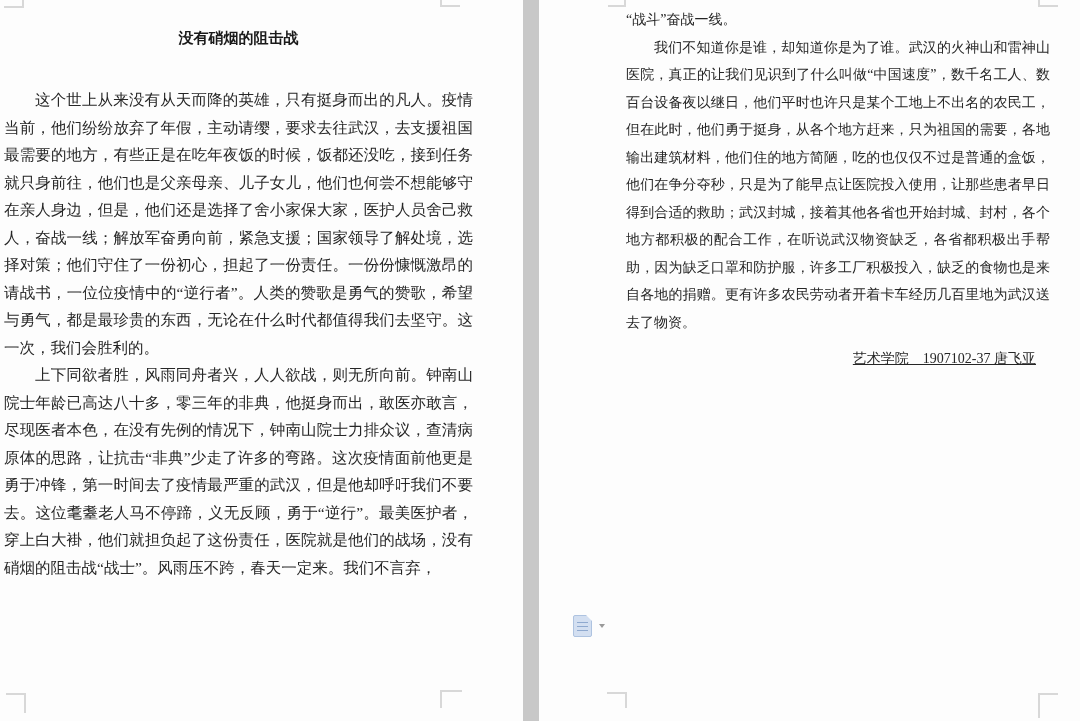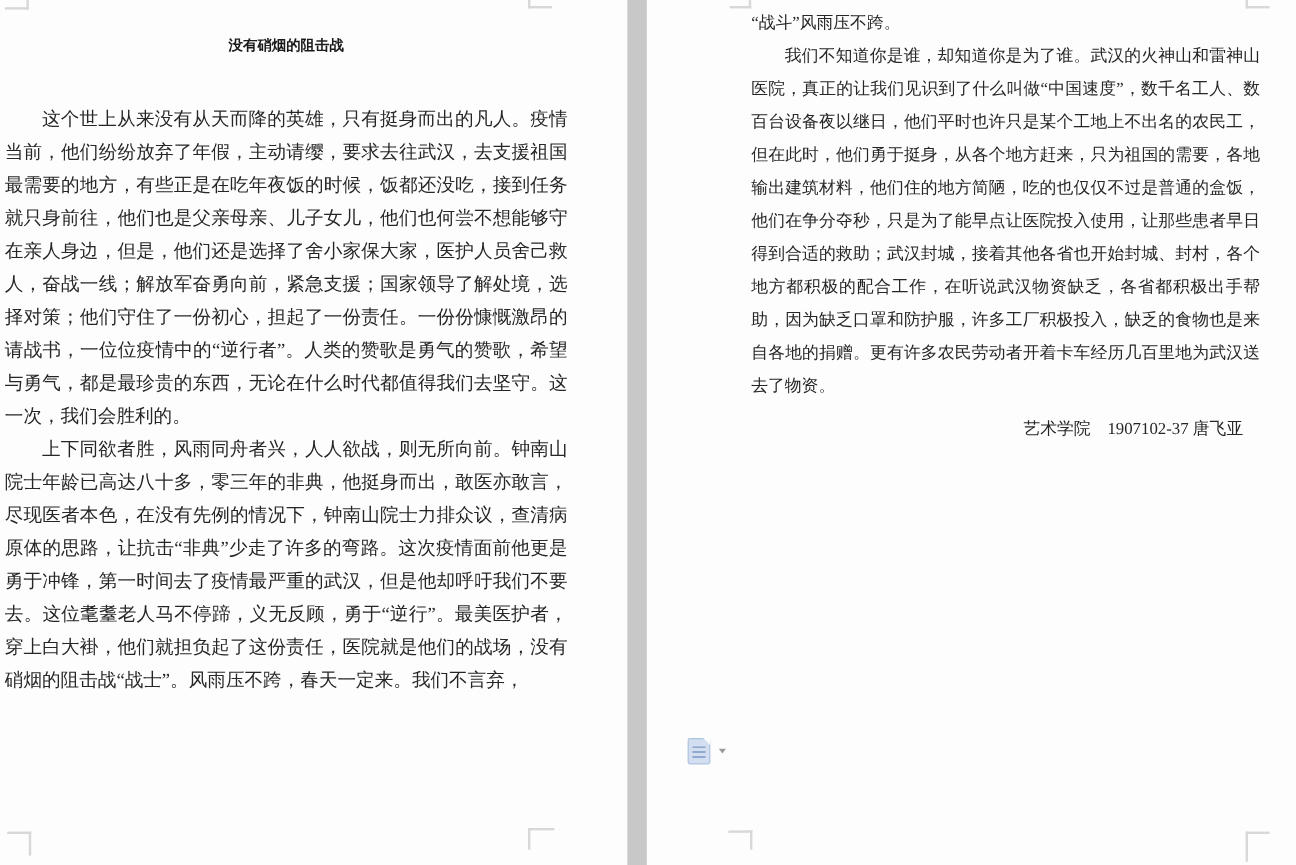--- a/index.html
+++ b/index.html
@@ -10,29 +10,29 @@
   }
   .page { position:absolute; top:0; height:721px; background:#fdfdfd; }
   .page-left  { left:0;   width:523px; }
   .page-right { left:539px; width:541px; }
 
   .col { position:absolute; top:0; }
   .page-left  .col { left:4px;  width:469px; font-size:15.5px; padding-top:24px; }
   .page-right .col { left:87px; width:424px; font-size:14px;  padding-top:6px; }
 
   .doc-title {
-    font-weight:bold; font-size:12px; color:#1a1a1a;
+    font-weight:bold; font-size:15px; color:#1a1a1a;
     text-align:center; line-height:28px; margin:0 0 34px 0;
   }
   .para {
     margin:0; color:#262626; line-height:27.5px;
     text-align:justify;
   }
   .para.indent { text-indent:2em; }
-  .signature { margin-top:9px; text-align:right; padding-right:14px; color:#262626; line-height:27.5px; }
+  .signature { margin-top:9px; text-align:right; padding-right:14px; color:#262626; line-height:27.5px;text-decoration:underline; }
 
   .caret {
     display:inline-block; width:2px; height:16px; background:#000;
     vertical-align:-3px; margin-left:2px;
   }
 
   
   .mark { position:absolute; }
   .mark.tl { border-right:2px solid #d8d8d8; border-bottom:2px solid #d8d8d8; } 
   .mark.tr { border-left:2px solid #d8d8d8;  border-bottom:2px solid #d8d8d8; } 
@@ -74,21 +74,21 @@
     <div class="mark tl" style="left:4px;  top:0;    width:18px; height:6px;"></div>
     <div class="mark tr" style="left:440px;top:0;    width:18px; height:5px;"></div>
     <div class="mark bl" style="left:6px;  top:693px;width:18px; height:18px;"></div>
     <div class="mark br" style="left:440px;top:690px;width:20px; height:16px;"></div>
   </div>
 
   <div style="position:absolute;left:523px;top:0;width:16px;height:721px;background:#c8c8c8;"></div>
 
   <div class="page page-right">
     <div class="col">
-      <p class="para">“战斗”风雨压不跨。</p>
+      <p class="para">“战斗”奋战一线。</p>
       <p class="para indent">我们不知道你是谁，却知道你是为了谁。武汉的火神山和雷神山医院，真正的让我们见识到了什么叫做“中国速度”，数千名工人、数百台设备夜以继日，他们平时也许只是某个工地上不出名的农民工，但在此时，他们勇于挺身，从各个地方赶来，只为祖国的需要，各地输出建筑材料，他们住的地方简陋，吃的也仅仅不过是普通的盒饭，他们在争分夺秒，只是为了能早点让医院投入使用，让那些患者早日得到合适的救助；武汉封城，接着其他各省也开始封城、封村，各个地方都积极的配合工作，在听说武汉物资缺乏，各省都积极出手帮助，因为缺乏口罩和防护服，许多工厂积极投入，缺乏的食物也是来自各地的捐赠。更有许多农民劳动者开着卡车经历几百里地为武汉送去了物资。</p>
       <p class="signature">艺术学院　1907102-37 唐飞亚</p>
     </div>
 
     <div class="mark tl" style="left:69px; top:0;    width:16px; height:5px;"></div>
     <div class="mark tr" style="left:499px;top:0;    width:18px; height:5px;"></div>
     <div class="mark bl" style="left:68px; top:692px;width:18px; height:14px;"></div>
     <div class="mark br" style="left:499px;top:693px;width:18px; height:23px;"></div>
   </div>
 

